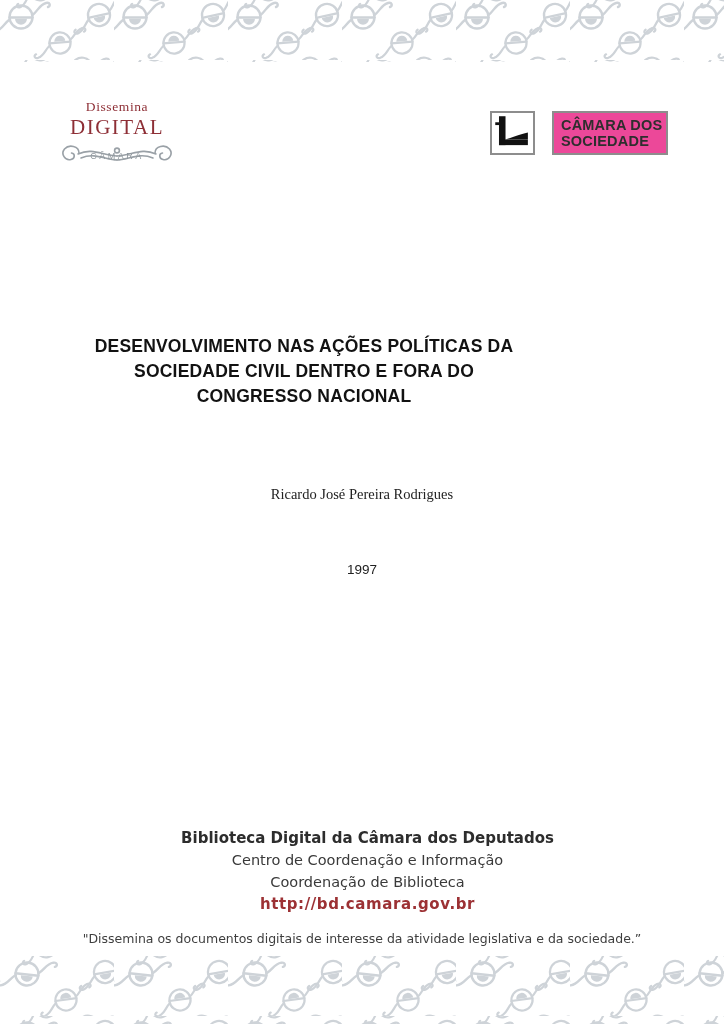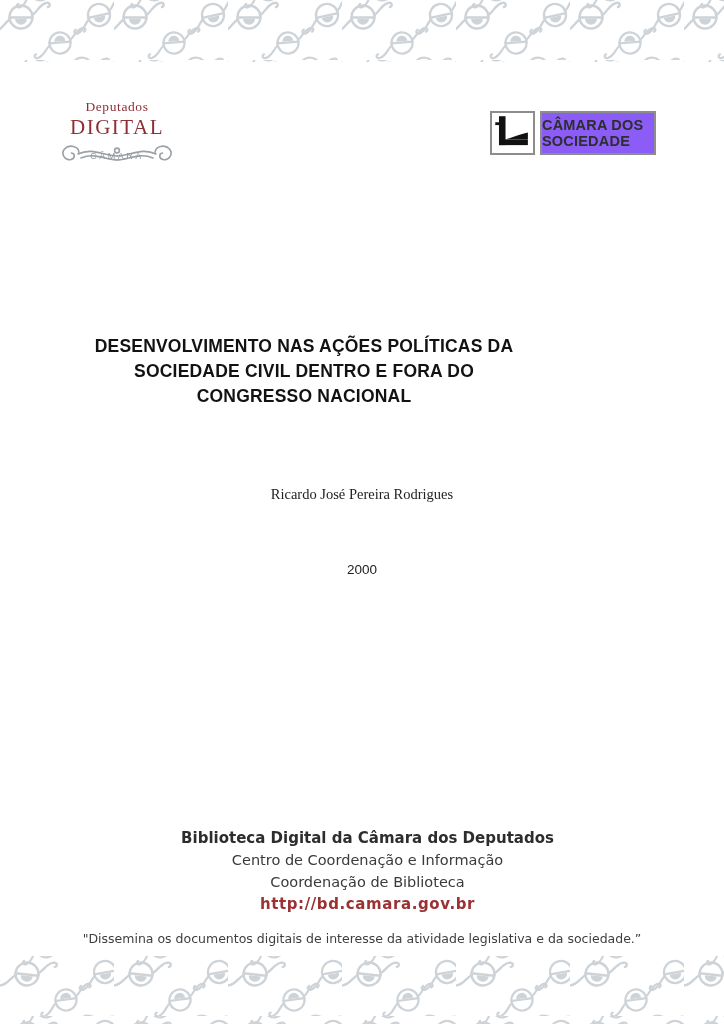--- a/index.html
+++ b/index.html
@@ -56,22 +56,24 @@
   .logo-right { position: absolute; left: 490px; top: 111px; height: 44px; display: flex; }
   .logo-right .icon-box {
     width: 45px; height: 44px;
     border: 2px solid #8d8d8d;
     background: #ffffff;
     margin-right: 5px;
   }
   .logo-right .text-box {
     width: 116px; height: 44px;
     border: 2px solid #8d8d8d;
-    background: #8b5cf6;
+    background: #ec4899;
     display: flex; flex-direction: column; justify-content: center;
+    padding-left: 7px;
+    margin-left: 12px;
   }
   .logo-right .text-box div {
     font-size: 14.5px;
     font-weight: bold;
     color: #2e2e2e;
     line-height: 16px;
     letter-spacing: 0.2px;
     white-space: nowrap;
   }
 
@@ -165,21 +167,21 @@
           <use href="#swmA" transform="translate(99,15) rotate(-12) scale(0.96)"></use>
           <use href="#swmA" transform="translate(40,-10) rotate(168) scale(0.9)"></use>
           <use href="#swmA" transform="translate(82,68) rotate(8) scale(0.9)"></use>
         </pattern>
       </defs>
       <rect width="724" height="62" fill="url(#swirlTop)"></rect>
     </svg>
   </div>
 
   <div class="logo-left">
-    <div class="bib">Deputados</div>
+    <div class="bib">Dissemina</div>
     <div class="dig">DIGITAL</div>
     <div class="flourish">
       <svg width="116" height="26" viewBox="0 0 116 26" xmlns="http://www.w3.org/2000/svg">
         <g fill="none" stroke="#9aa1a7" stroke-width="1.6" stroke-linecap="round">
           <path d="M20 11 C20 4 10 2 5.5 7 C1.5 12 6 19 12 17.5 C16 16.5 16.5 11.5 12.5 11"></path>
           <path d="M96 11 C96 4 106 2 110.5 7 C114.5 12 110 19 104 17.5 C100 16.5 99.5 11.5 103.5 11"></path>
           <path d="M19 12 C34 5 44 14 58 14"></path>
           <path d="M97 12 C82 5 72 14 58 14"></path>
           <path d="M22 16 C36 10 47 18 58 18"></path>
           <path d="M94 16 C80 10 69 18 58 18"></path>
@@ -207,21 +209,21 @@
     </div>
   </div>
 
   <div class="title">
     <div>DESENVOLVIMENTO NAS AÇÕES POLÍTICAS DA</div>
     <div>SOCIEDADE CIVIL DENTRO E FORA DO</div>
     <div>CONGRESSO NACIONAL</div>
   </div>
 
   <div class="author">Ricardo José Pereira Rodrigues</div>
-  <div class="year">2000</div>
+  <div class="year">1997</div>
 
   <div class="footer">
     <div class="f-bold">Biblioteca Digital da Câmara dos Deputados</div>
     <div>Centro de Coordenação e Informação</div>
     <div>Coordenação de Biblioteca</div>
     <a class="f-url">http://bd.camara.gov.br</a>
   </div>
 
   <div class="quote">"Dissemina os documentos digitais de interesse da atividade legislativa e da sociedade.”</div>
 

